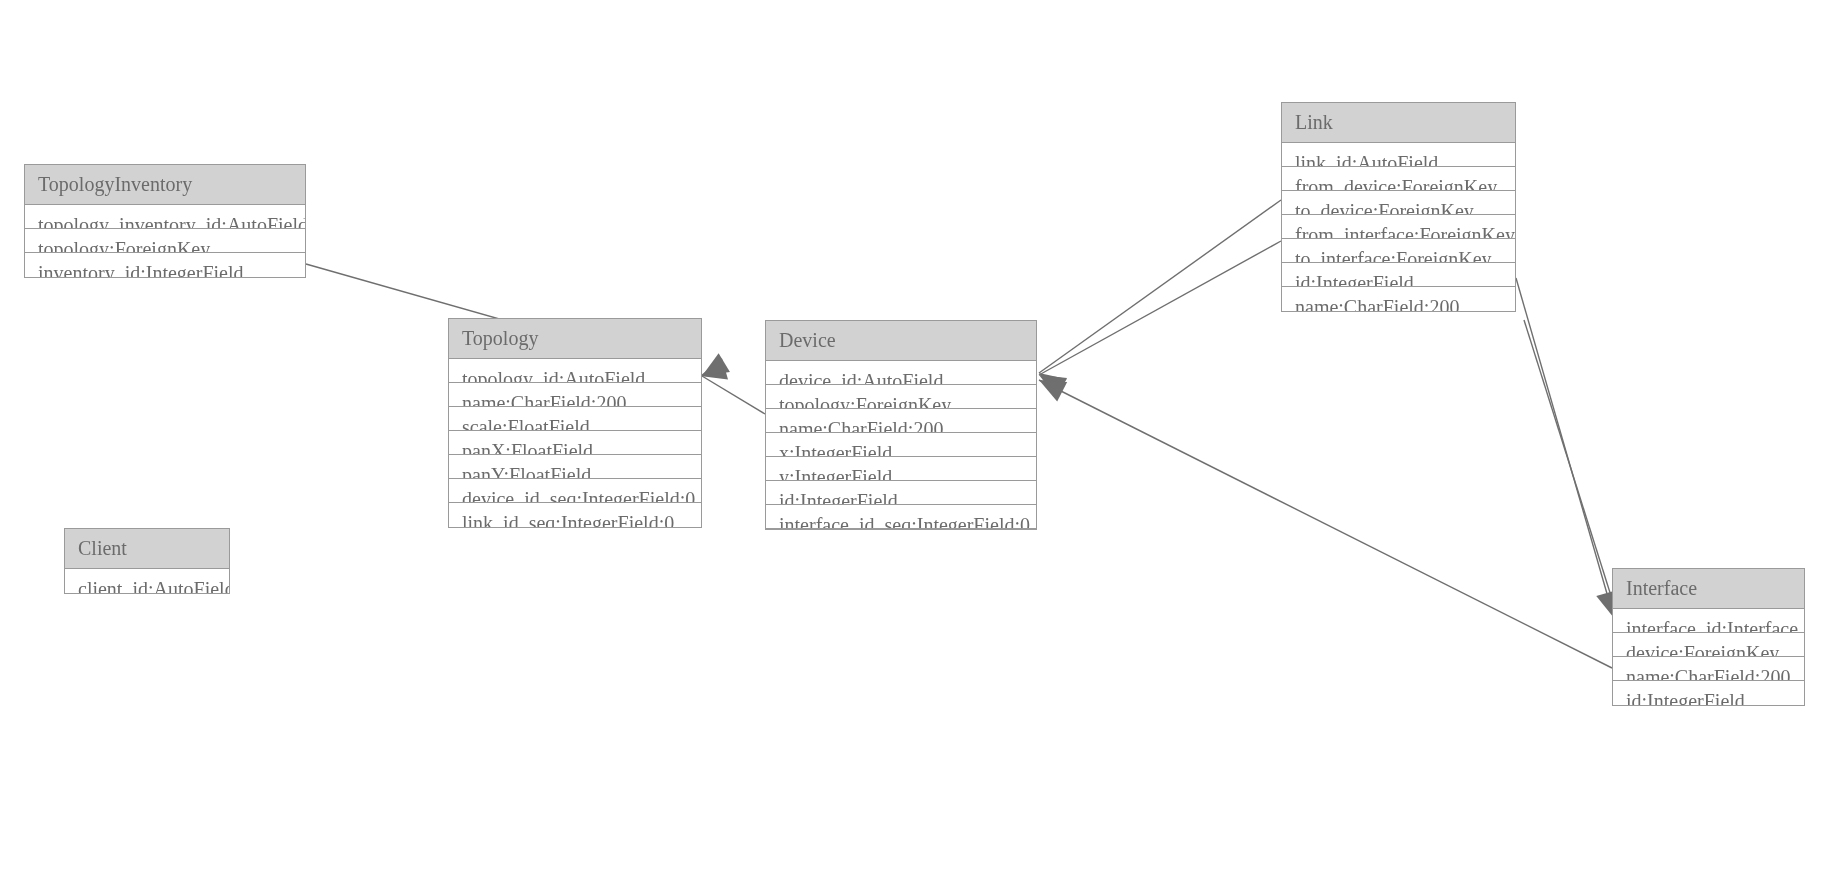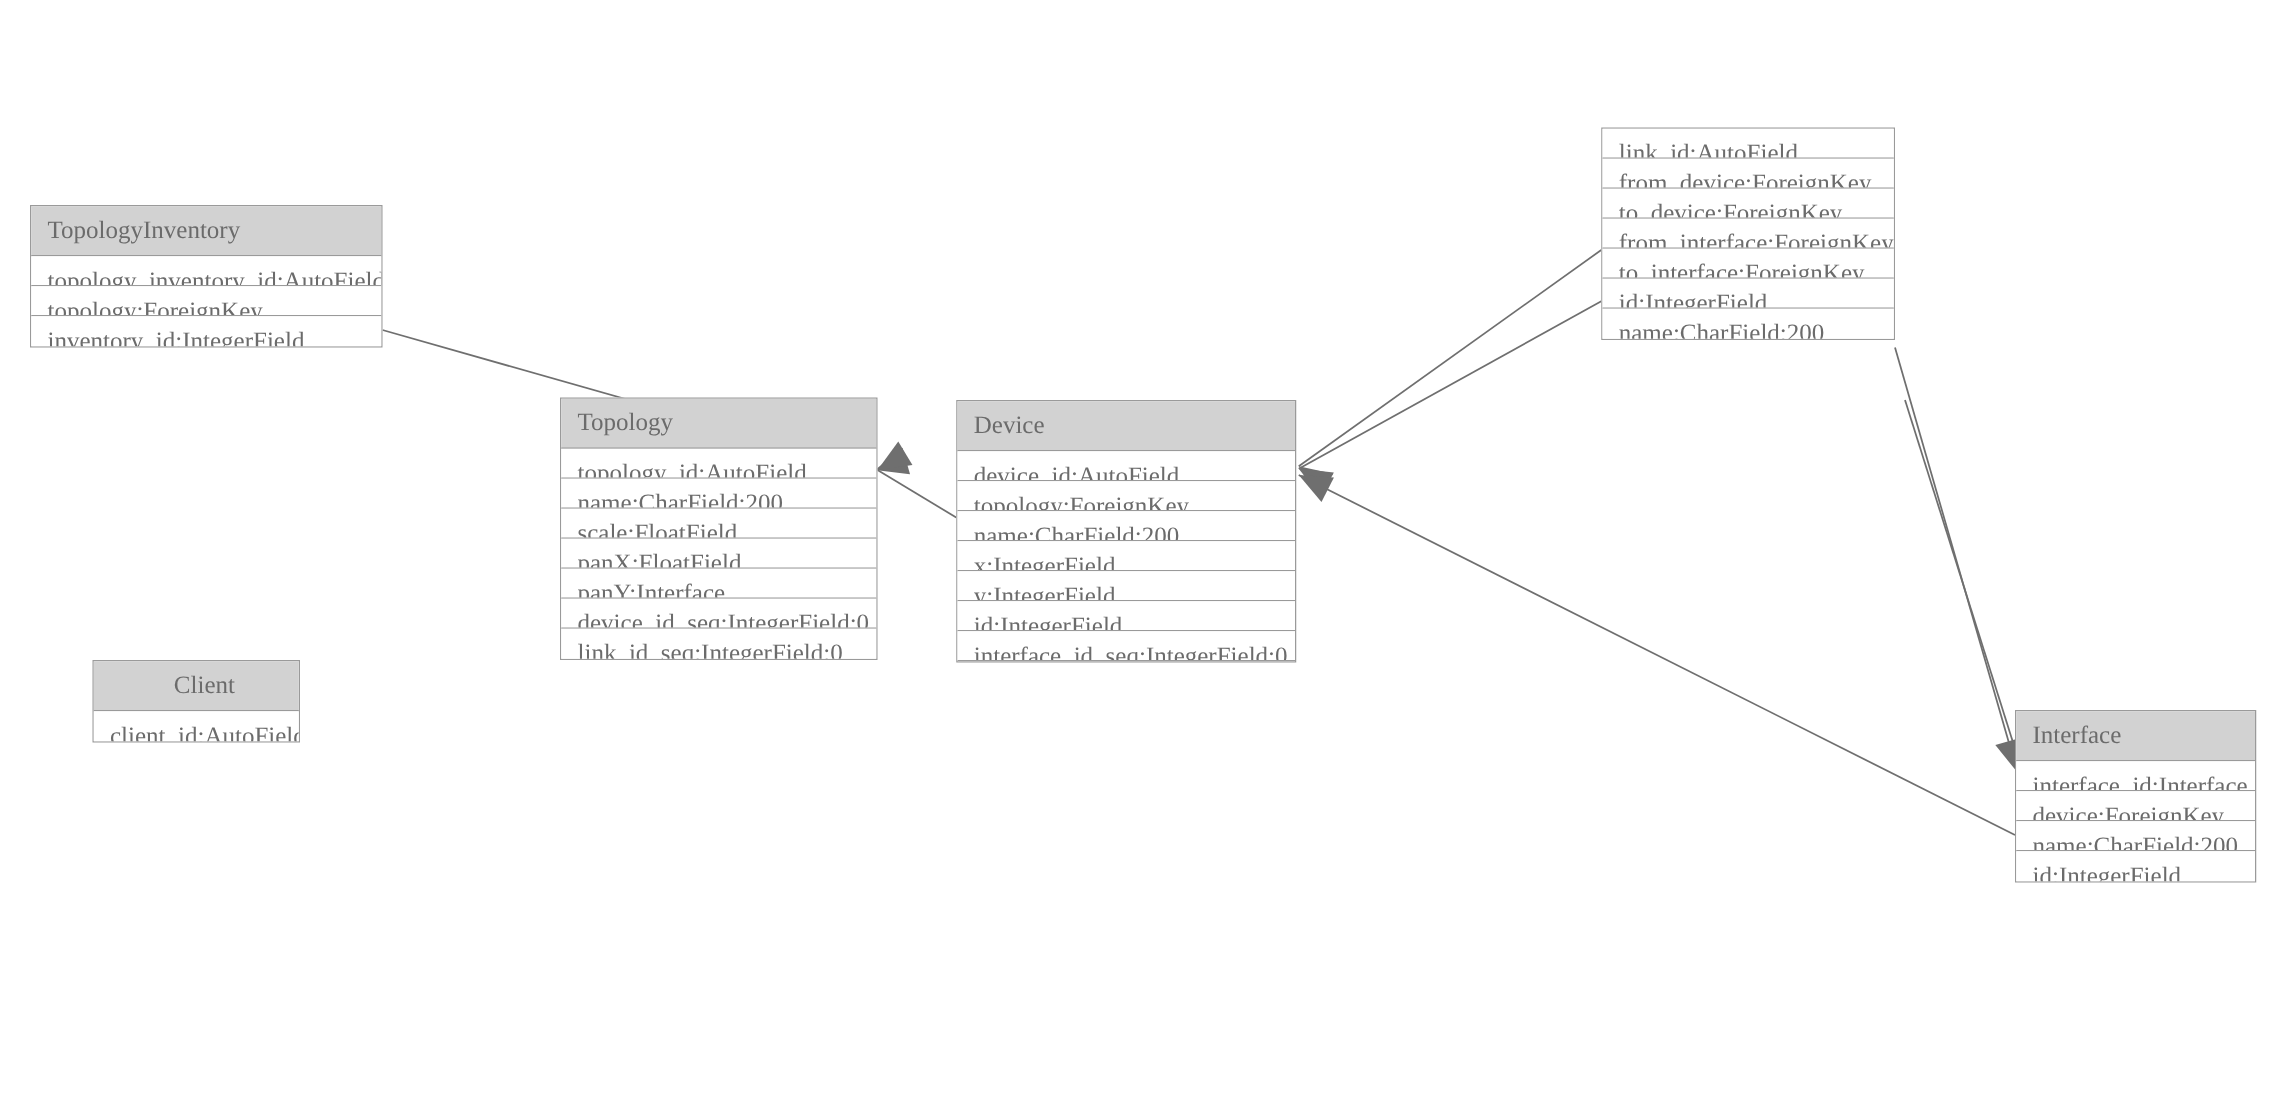--- a/index.html
+++ b/index.html
@@ -103,39 +103,40 @@
         <div class="entity-row">topology_inventory_id:AutoField</div>
         <div class="entity-row">topology:ForeignKey</div>
         <div class="entity-row last">inventory_id:IntegerField</div>
       </div>
       <div class="entity" style="left: 448px; top: 318px; width: 254px;">
         <div class="entity-header">Topology</div>
         <div class="entity-row">topology_id:AutoField</div>
         <div class="entity-row">name:CharField:200</div>
         <div class="entity-row">scale:FloatField</div>
         <div class="entity-row">panX:FloatField</div>
-        <div class="entity-row">panY:Interface</div>
+        <div class="entity-row">panY:FloatField</div>
         <div class="entity-row">device_id_seq:IntegerField:0</div>
         <div class="entity-row last">link_id_seq:IntegerField:0</div>
       </div>
-      <div class="entity" style="left: 74px; top: 528px; width: 166px; text-align: center;">
+      <div class="entity" style="left: 64px; top: 528px; width: 166px;">
         <div class="entity-header">Client</div>
         <div class="entity-row last">client_id:AutoField</div>
       </div>
       <div class="entity" style="left: 765px; top: 320px; width: 272px;">
         <div class="entity-header">Device</div>
         <div class="entity-row">device_id:AutoField</div>
         <div class="entity-row">topology:ForeignKey</div>
         <div class="entity-row">name:CharField:200</div>
         <div class="entity-row">x:IntegerField</div>
         <div class="entity-row">y:IntegerField</div>
         <div class="entity-row">id:IntegerField</div>
         <div class="entity-row">interface_id_seq:IntegerField:0</div>
       </div>
       <div class="entity" style="left: 1281px; top: 102px; width: 235px;">
+        <div class="entity-header">Link</div>
         <div class="entity-row">link_id:AutoField</div>
         <div class="entity-row">from_device:ForeignKey</div>
         <div class="entity-row">to_device:ForeignKey</div>
         <div class="entity-row">from_interface:ForeignKey</div>
         <div class="entity-row">to_interface:ForeignKey</div>
         <div class="entity-row">id:IntegerField</div>
         <div class="entity-row last">name:CharField:200</div>
       </div>
       <div class="entity" style="left: 1612px; top: 568px; width: 193px;">
         <div class="entity-header">Interface</div>

